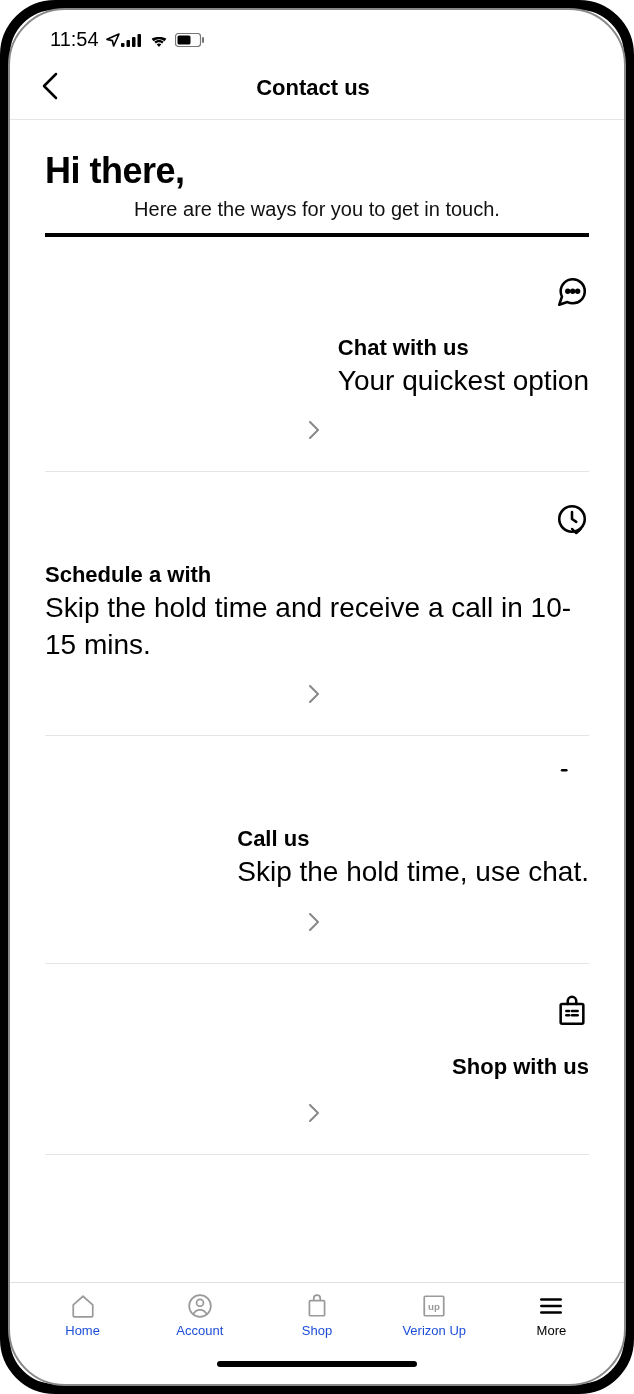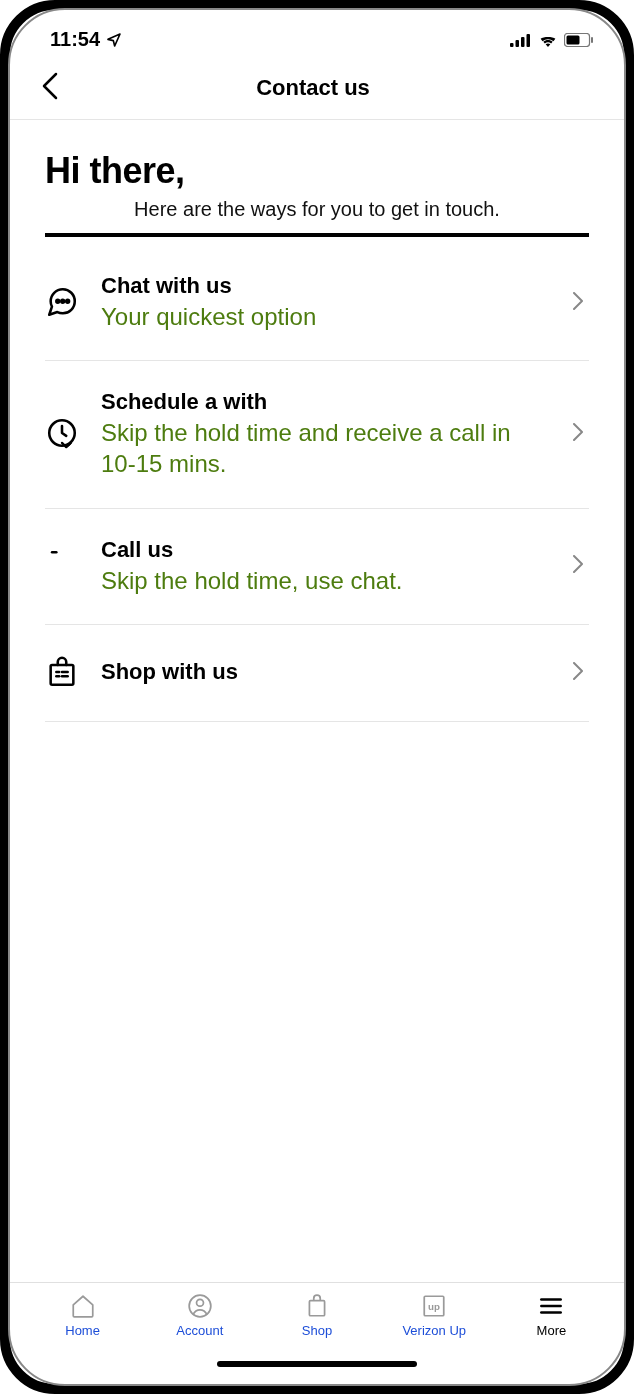--- a/index.html
+++ b/index.html
@@ -32,25 +32,24 @@
     border-radius: 45px;
     overflow: hidden;
     background: #fff;
     display: flex;
     flex-direction: column;
   }
 
   
   .status-bar {
     display: flex;
-    justify-content: space-between;
     align-items: center;
     padding: 18px 30px 8px 40px;
     font-size: 20px;
-    font-weight: 700;
+    font-weight: 400;
   }
   .status-left { display: flex; align-items: center; gap: 6px; }
   .status-right { display: flex; align-items: center; gap: 6px; }
 
   
   .nav-header {
     display: flex;
     align-items: flex-end;
     padding: 16px 28px 18px 20px;
     border-bottom: 1px solid #e5e5e5;
@@ -89,40 +88,41 @@
   }
   .heavy-rule {
     border: none;
     border-top: 4px solid #000;
     margin-bottom: 8px;
   }
 
   .option-list { list-style: none; }
   .option {
     display: flex;
-    align-items: center;
+    align-items: flex-end;
     gap: 22px;
     padding: 28px 0 28px 0;
     border-bottom: 1px solid #e5e5e5;
     cursor: pointer;
+    flex-direction: column;
   }
   .option-icon {
     width: 34px;
     flex-shrink: 0;
     margin-top: 2px;
   }
   .option-body { flex: 1; }
   .option-title {
     font-size: 22px;
     font-weight: 700;
     margin-bottom: 2px;
   }
   .option-desc {
-    font-size: 24px;
-    color: #4d7c0f;
+    font-size: 28px;
+    color: #000000;
     line-height: 1.3;
   }
   .option-chevron {
     width: 16px;
     flex-shrink: 0;
     align-self: center;
     color: #777;
   }
 
   

